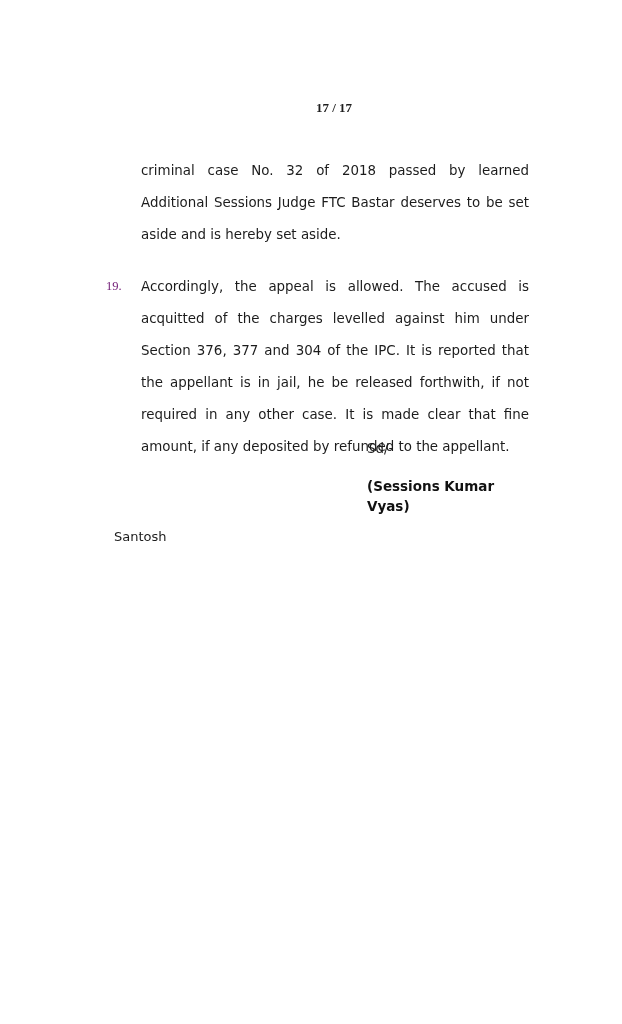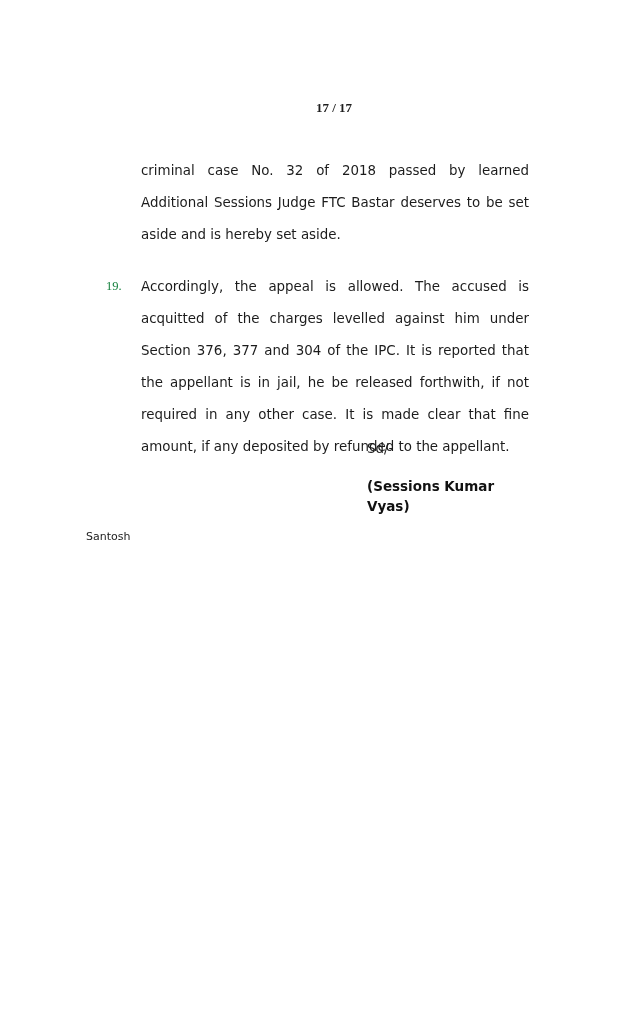--- a/index.html
+++ b/index.html
@@ -41,21 +41,21 @@
   }
   .para.first {
     margin-bottom: 4px;
   }
   .para-num {
     width: 35px;
     flex-shrink: 0;
     font-family: "Liberation Serif", serif;
     font-size: 12.5px;
     line-height: 30.7px;
-    color: #15803d;
+    color: #701a75;
   }
   .para-text {
     flex: 1;
     font-size: 13.4px;
     line-height: 32px;
     text-align: justify;
     text-justify: inter-word;
     color: #1c1c1c;
   }
   .signature {
@@ -72,23 +72,23 @@
     color: #1c1c1c;
   }
   .sig-name, .sig-title {
     font-weight: 700;
     font-size: 13.5px;
     line-height: 20px;
     color: #111111;
   }
   .footer-name {
     position: absolute;
-    left: 74px;
+    left: 102px;
     top: 516px;
-    font-size: 11px;
+    font-size: 13px;
     line-height: 17px;
     color: #1c1c1c;
   }
 </style>
 </head>
 <body>
 
 <div class="page">
 
   <div class="page-number">17 / 17</div>

